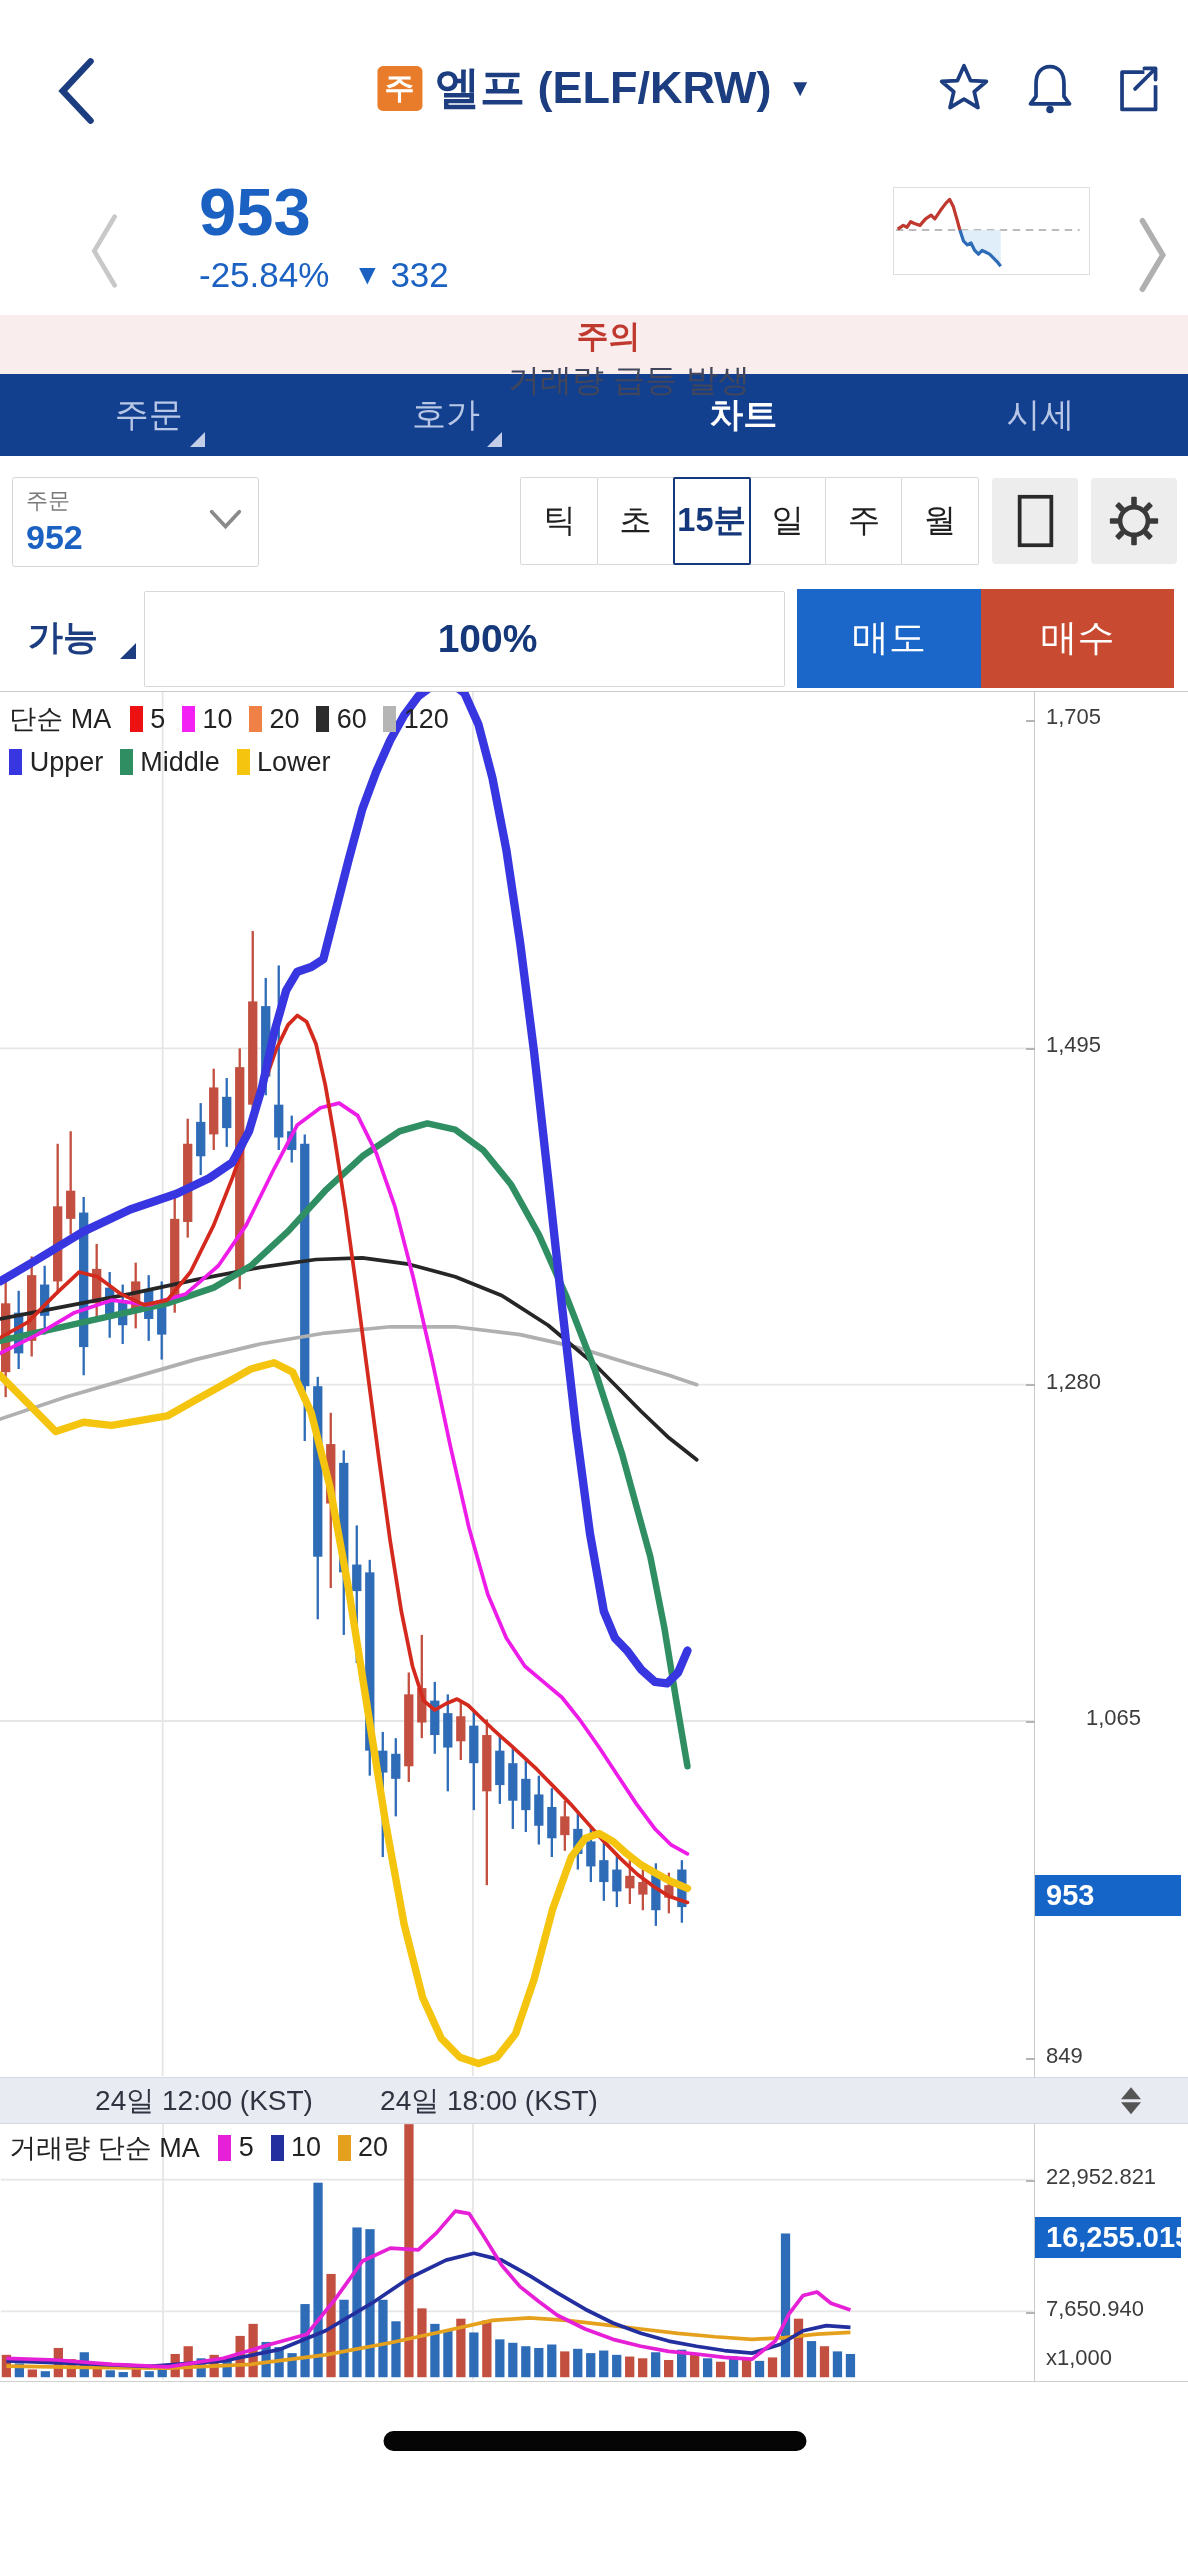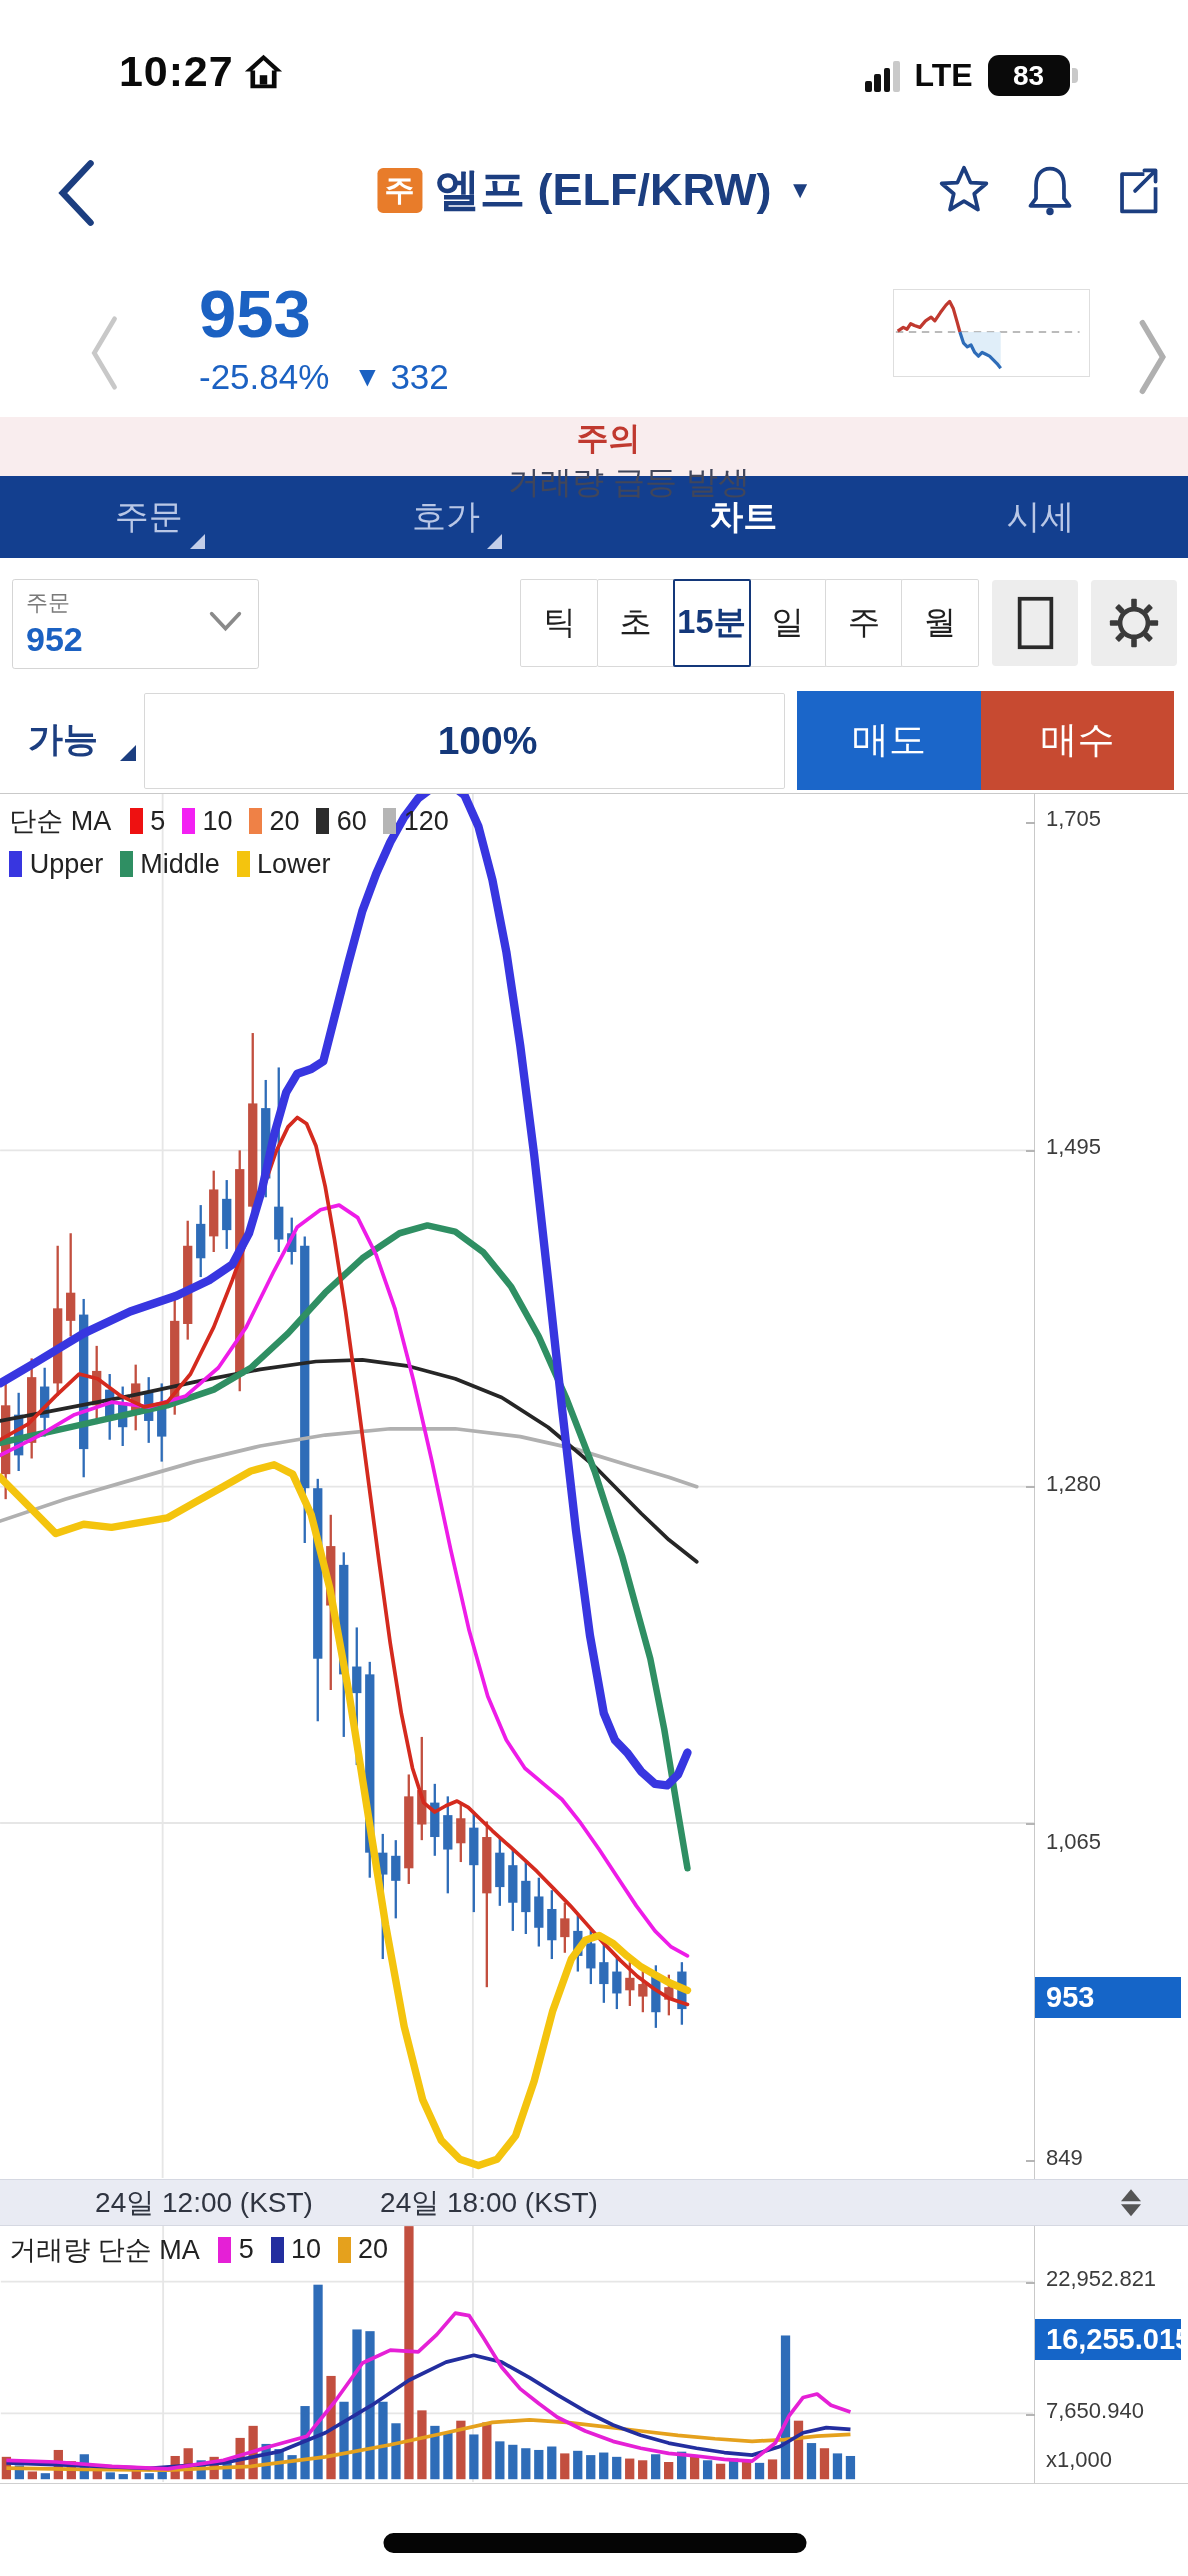--- a/index.html
+++ b/index.html
@@ -117,44 +117,20 @@
 
   .footer { position:relative; height:89px; background:#fff; }
   .home-indicator { position:absolute; left:50%; top:49px; transform:translateX(-50%);
     width:423px; height:19.5px; border-radius:10.2px; background:#050505; }
 </style>
 </head>
 <body>
 
 <div id="app">
 
-  <div class="status-bar">
-    <div class="sb-left">
-      <span class="sb-time">10:27</span>
-      <svg width="41" height="41" viewBox="0 0 44 44">
-        <path d="M22 4 L42 22 L36 22 L36 40 L8 40 L8 22 L2 22 Z M22 10 L10 21 L13 21 L13 36 L31 36 L31 21 L34 21 Z" fill="#0a0a0a"></path>
-        <rect x="18" y="26" width="8" height="10" fill="#0a0a0a"></rect>
-      </svg>
-    </div>
-    <div class="sb-right">
-      <div class="sig">
-          <span class="s1"></span>
-          <span class="s2"></span>
-          <span class="s3"></span>
-          <span class="s4"></span>
-        </div>
-      <span class="sb-lte">LTE</span>
-      <div style="display:flex;align-items:center;">
-        <div class="battery">
-            <span>83</span>
-          </div>
-        <div class="battery-tip"></div>
-      </div>
-    </div>
-  </div>
 
   <div class="app-header">
     <svg class="back-btn" viewBox="0 0 70 80">
       <polyline points="48,8 18,40 48,72" fill="none" stroke="#1c3e80" stroke-width="7" stroke-linecap="round"></polyline>
     </svg>
     <div class="title-group">
       <span class="sym-badge">주</span>
       <span class="app-title">엘프 (ELF/KRW)</span>
       <span class="title-caret">▼</span>
     </div>
@@ -442,21 +418,21 @@
           </div>
         </div>
     </div>
     <div class="y-axis" id="price-axis">
         <div class="axis-label" style="top: 12px;">1,705</div>
         <div class="axis-tick" style="top: 28px;"></div>
         <div class="axis-label" style="top: 340px;">1,495</div>
         <div class="axis-tick" style="top: 356px;"></div>
         <div class="axis-label" style="top: 677px;">1,280</div>
         <div class="axis-tick" style="top: 692px;"></div>
-        <div class="axis-label" style="top: 1035px;">1,065</div>
+        <div class="axis-label" style="top: 1013px; margin-left: 40px;">1,065</div>
         <div class="axis-tick" style="top: 1029px;"></div>
         <div class="axis-label" style="top: 1351px;">849</div>
         <div class="axis-tick" style="top: 1366px;"></div>
         <div class="axis-badge" style="top: 1183px;">953</div>
       </div>
   </div>
 
   <div class="time-axis" id="time-axis">
     <div class="sort-icon">
         <span class="up"></span>

